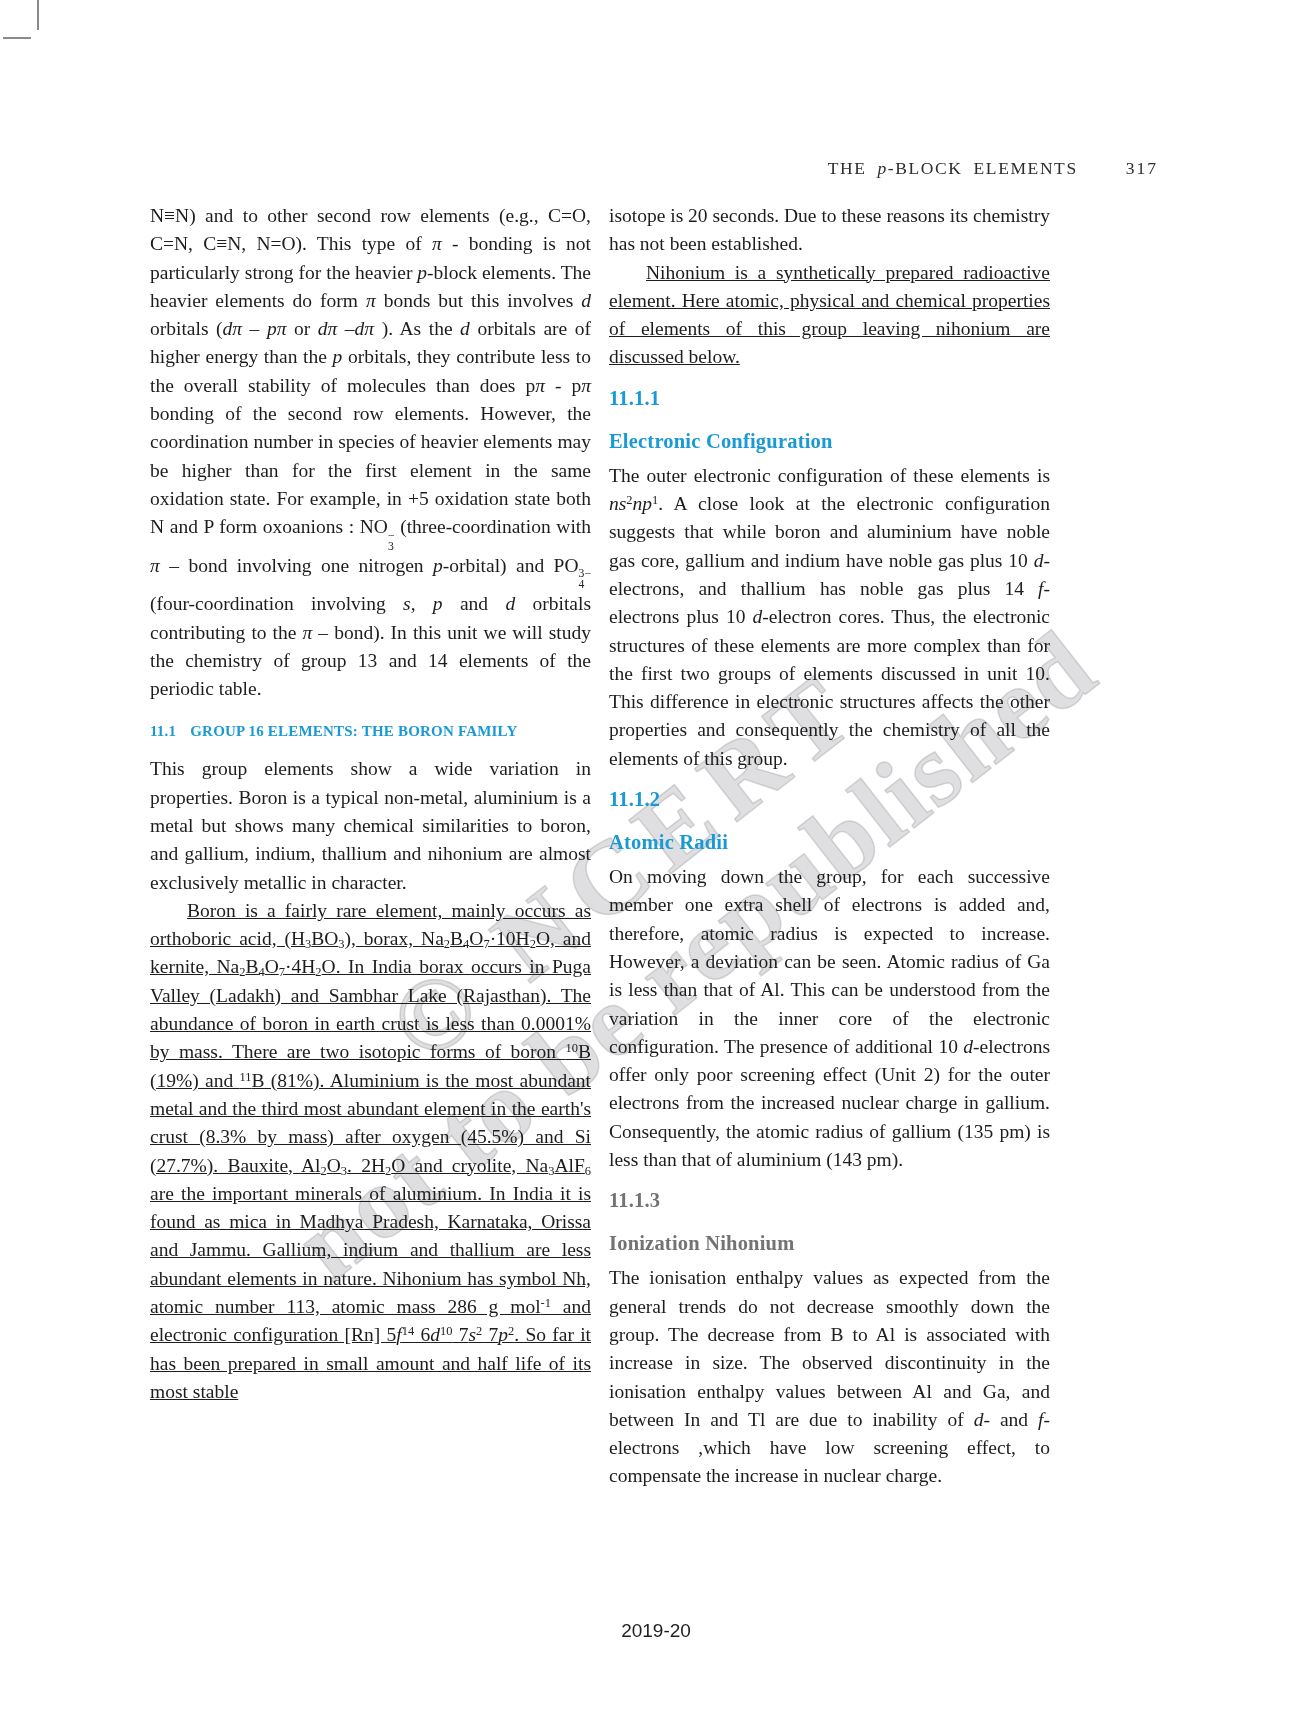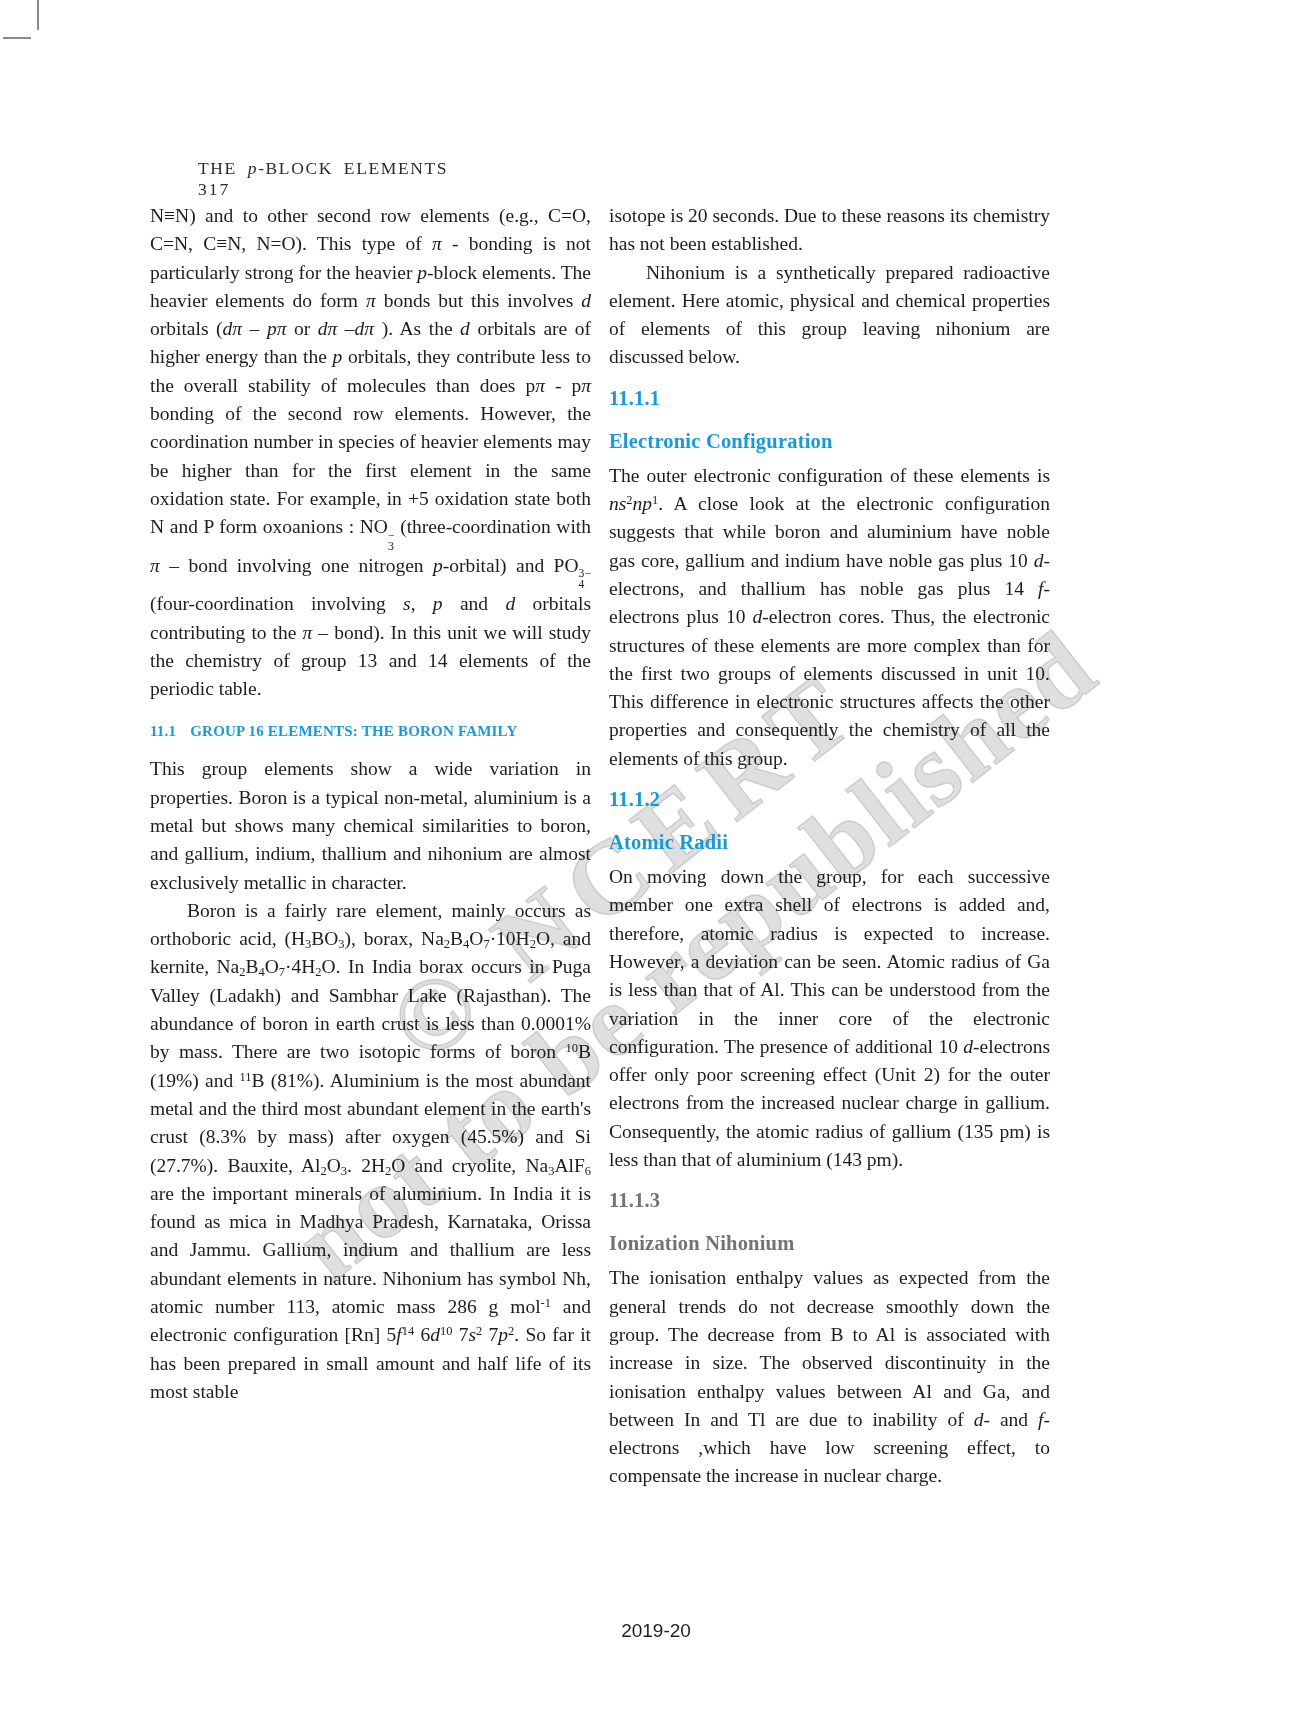--- a/index.html
+++ b/index.html
@@ -25,31 +25,30 @@
     z-index:0;
   }
   .wm-line1 { font-size:104px; letter-spacing:14px; line-height:1.1; }
   .wm-line2 { font-size:104px; letter-spacing:2px; line-height:1.1; }
 
   .header {
     position:absolute; left:150px; top:158px; width:1008px;
     display:flex; justify-content:flex-end; align-items:baseline;
     font-size:17.5px; color:#2e2c2d; letter-spacing:1.6px; word-spacing:5px;
     z-index:2;
-    flex-direction:column;
   }
   .page-number { letter-spacing:2px;margin-left:48px; }
 
   .columns {
     position:absolute; left:150px; top:202px; width:912px;
     display:flex; gap:18px; z-index:1;
   }
   .col { width:441px; text-align:justify; font-size:19.5px; line-height:28.3px; }
   .col p { margin:0; }
-  .col p.indent { text-indent:37px; }
+  .col p.indent { text-indent:37px;text-decoration:underline; }
 
   sub, sup { font-size:64%; line-height:0; }
   sup { vertical-align:0.5em; }
   sub { vertical-align:-0.22em; }
   
   .ss { display:inline-flex; flex-direction:column; font-size:60%; line-height:0.95; vertical-align:-0.45em; text-align:left; }
   .ss .sst { display:block; }
   .ss .ssb { display:block; }
 
   .h-main {

